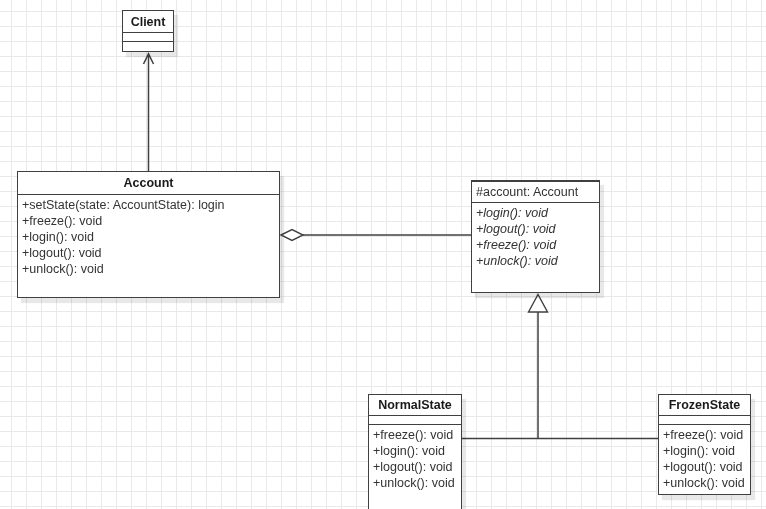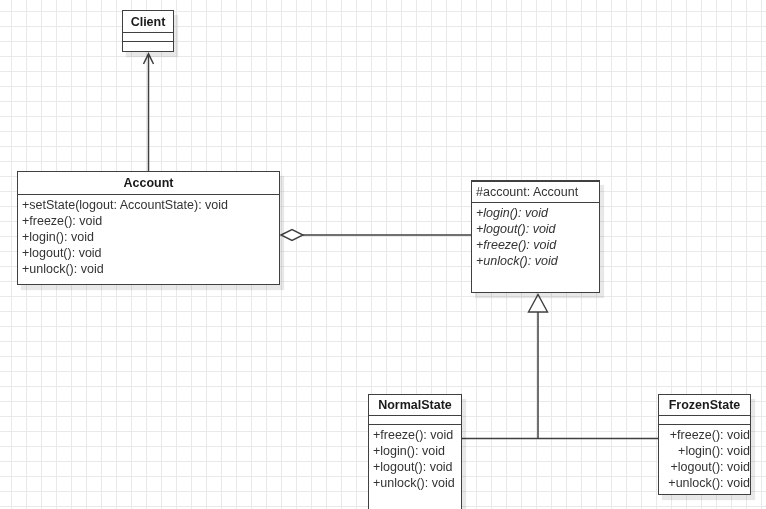--- a/index.html
+++ b/index.html
@@ -85,24 +85,24 @@
       <polygon points="538,294.5 528.5,312 547.5,312"></polygon>
     </g>
   </svg>
 
   <div class="uml-class" style="left:122px; top:10px; width:52px; height:42px;">
     <div class="uml-title" style="height:21px;">Client</div>
     <div class="compartment" style="height:9px;"></div>
     <div class="compartment grow"></div>
   </div>
 
-  <div class="uml-class" style="left:17px; top:171px; width:263px; height:114px;">
+  <div class="uml-class" style="left:17px; top:171px; width:263px; height:127px;">
     <div class="uml-title" style="height:22px;">Account</div>
     <div class="compartment grow methods-compartment">
-      <div class="member">+setState(logout: AccountState): void</div>
+      <div class="member">+setState(state: AccountState): login</div>
       <div class="member">+freeze(): void</div>
       <div class="member">+login(): void</div>
       <div class="member">+logout(): void</div>
       <div class="member">+unlock(): void</div>
     </div>
   </div>
 
   <div class="uml-class abstract" style="left:471px; top:180px; width:129px; height:113px;">
     <div class="compartment attr-compartment" style="height:21px;align-items:center;">
       <div class="member">#account: Account</div>
@@ -119,21 +119,21 @@
     <div class="uml-title" style="height:20px;">NormalState</div>
     <div class="compartment" style="height:9px;"></div>
     <div class="compartment grow methods-compartment">
       <div class="member">+freeze(): void</div>
       <div class="member">+login(): void</div>
       <div class="member">+logout(): void</div>
       <div class="member">+unlock(): void</div>
     </div>
   </div>
 
-  <div class="uml-class" style="left:658px; top:394px; width:93px; height:101px;text-align:right;">
+  <div class="uml-class" style="left:658px; top:394px; width:93px; height:101px;">
     <div class="uml-title" style="height:20px;">FrozenState</div>
     <div class="compartment" style="height:9px;"></div>
     <div class="compartment grow methods-compartment">
       <div class="member">+freeze(): void</div>
       <div class="member">+login(): void</div>
       <div class="member">+logout(): void</div>
       <div class="member">+unlock(): void</div>
     </div>
   </div>
 

